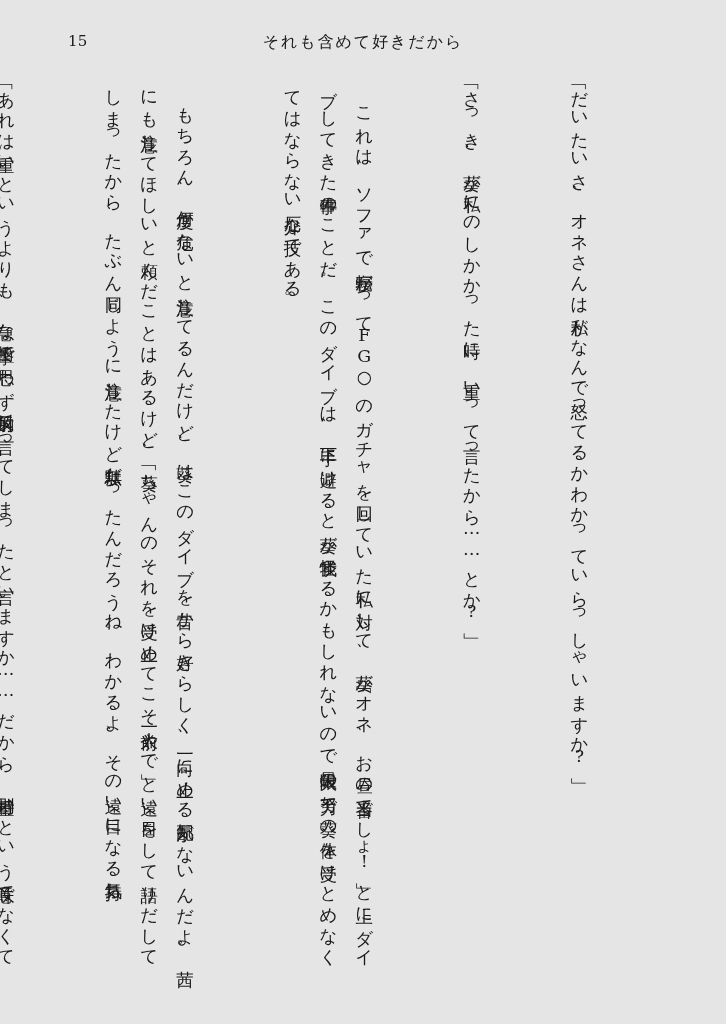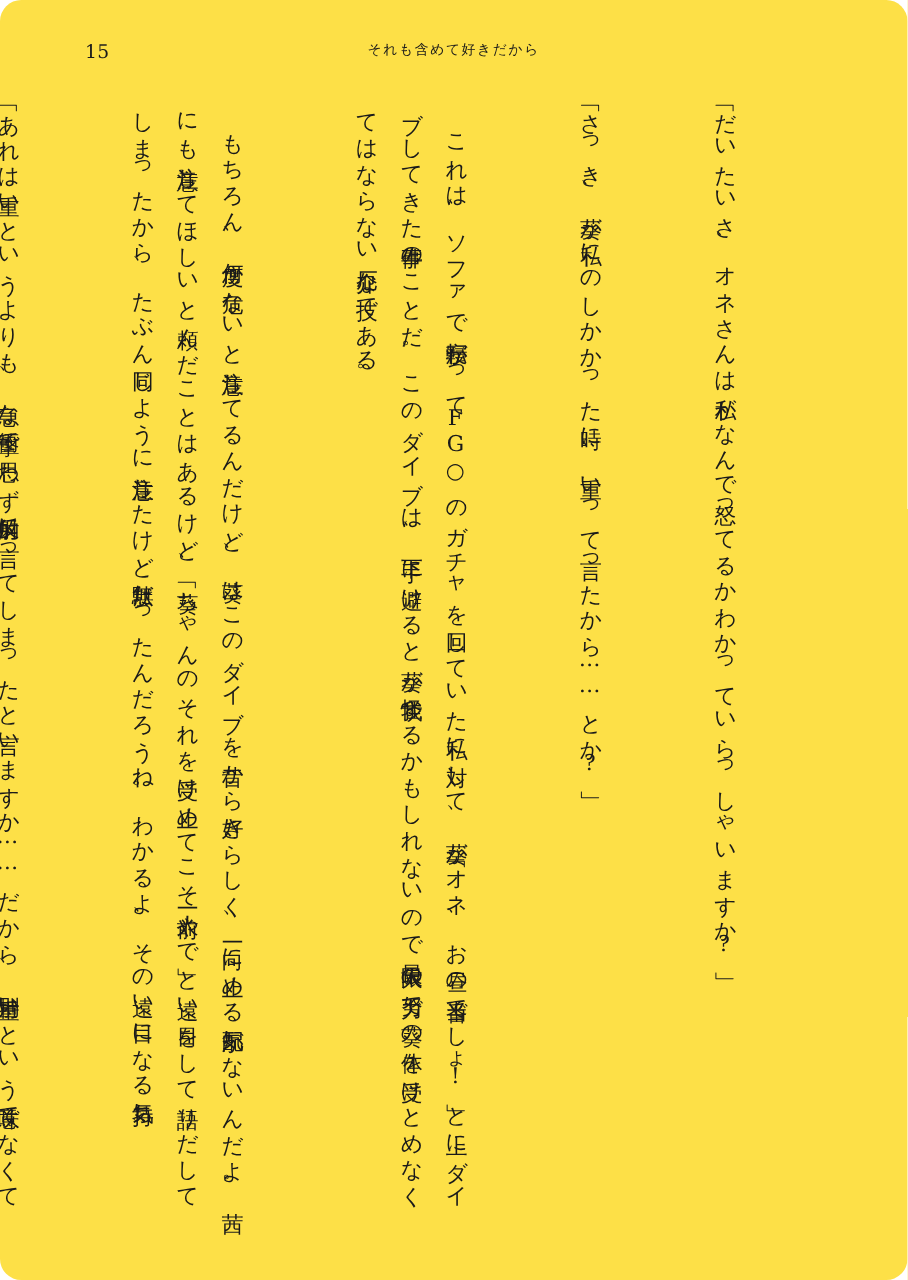--- a/index.html
+++ b/index.html
@@ -4,26 +4,25 @@
 <style>
   html, body {
     margin: 0;
     padding: 0;
     background: #ffffff;
   }
   .page {
     position: relative;
     width: 726px;
     height: 1024px;
-    background: #fde047;
+    background: #e5e5e5;
     font-family: "DejaVu Serif", "Liberation Serif", serif;
     color: #1a1a1a;
     overflow: hidden;
     box-sizing: border-box;
-    border-radius: 17px;
   }
   .page-header {
     position: absolute;
     top: 32px;
     left: 0;
     width: 726px;
     height: 22px;
   }
   .page-number {
     position: absolute;
@@ -32,21 +31,21 @@
     font-size: 15px;
     letter-spacing: 0.02em;
     color: #1a1a1a;
   }
   .running-title {
     position: absolute;
     left: 0;
     top: 0;
     width: 726px;
     text-align: center;
-    font-size: 11px;
+    font-size: 16px;
     letter-spacing: 0.12em;
     color: #1a1a1a;
   }
   .body-area {
     position: absolute;
     top: 78px;
     left: 58px;
     width: 610px;
     height: 890px;
   }

